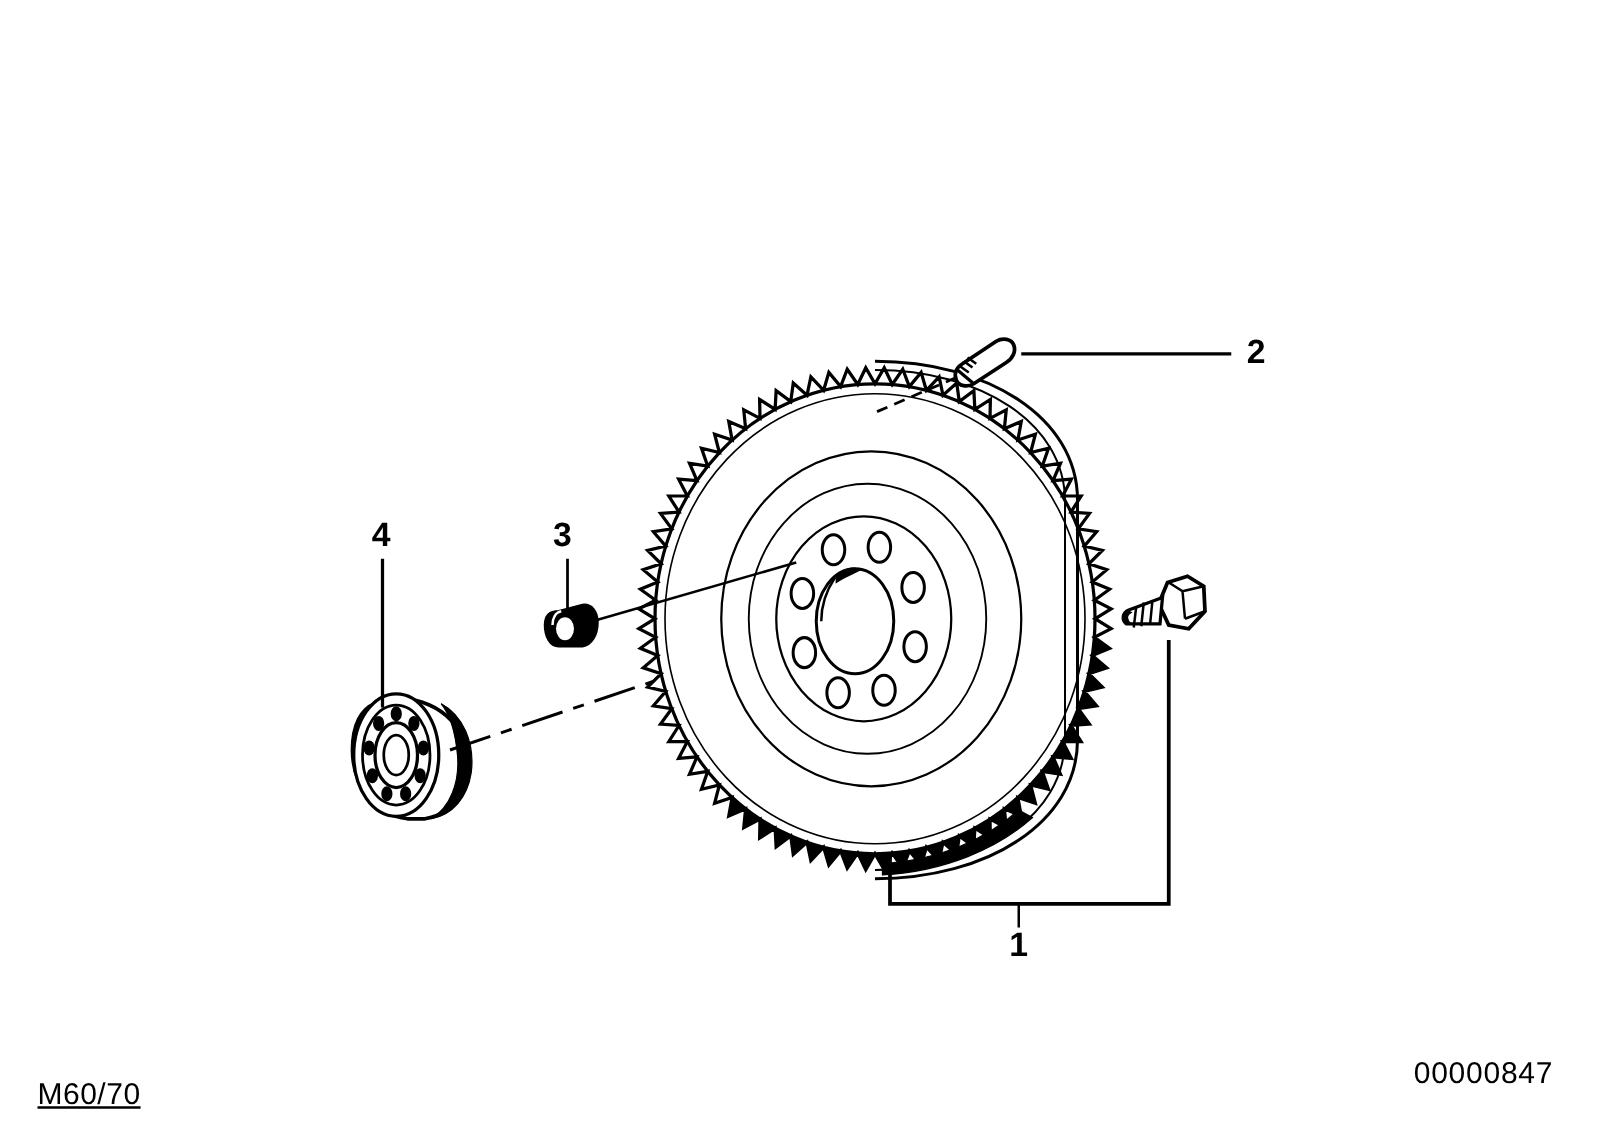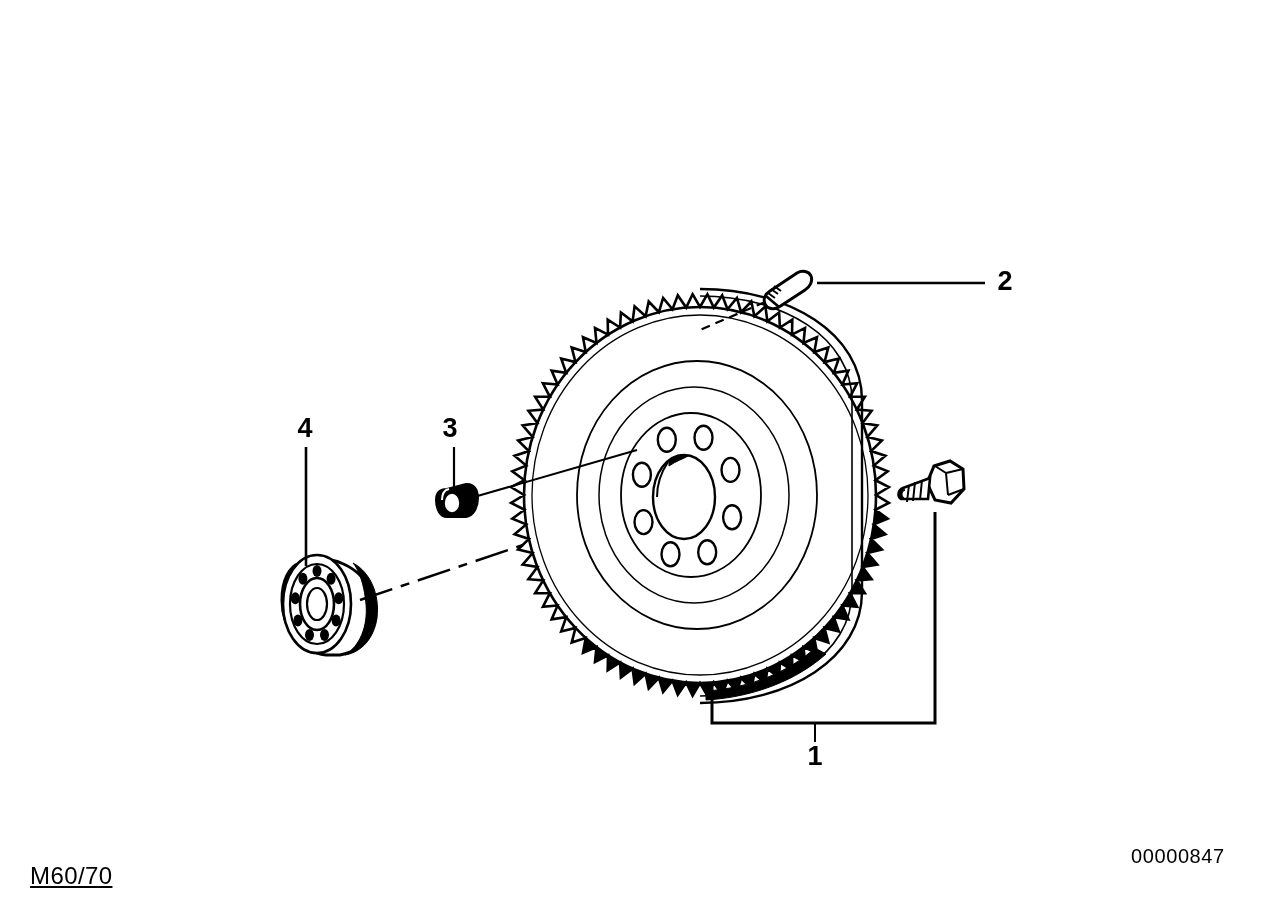--- a/index.html
+++ b/index.html
@@ -35,21 +35,21 @@
   #engine-code-label {
     left: 30px;
     top: 862px;
     font-size: 24px;
     letter-spacing: 0.4px;
     text-decoration: underline;
   }
   #drawing-number-label {
     left: 1131px;
     top: 845px;
-    font-size: 20px;
+    font-size: 24px;
     letter-spacing: 0.6px;
   }
   .callout-text {
     font-family: "Liberation Sans", sans-serif;
     font-weight: bold;
     font-size: 27px;
     fill: #000000;
   }
 </style>
 </head>

